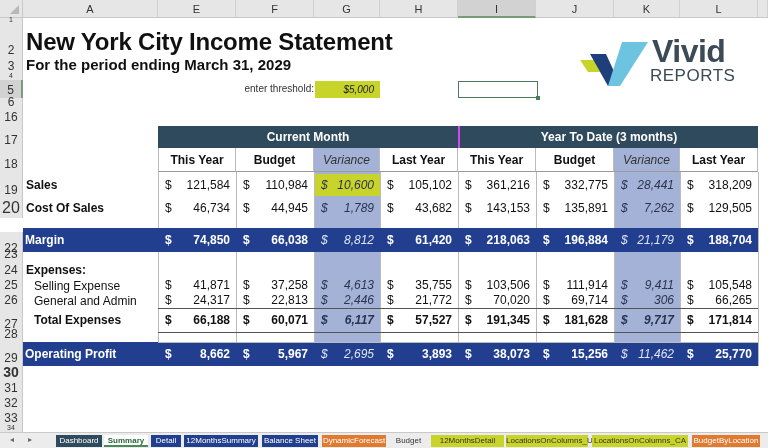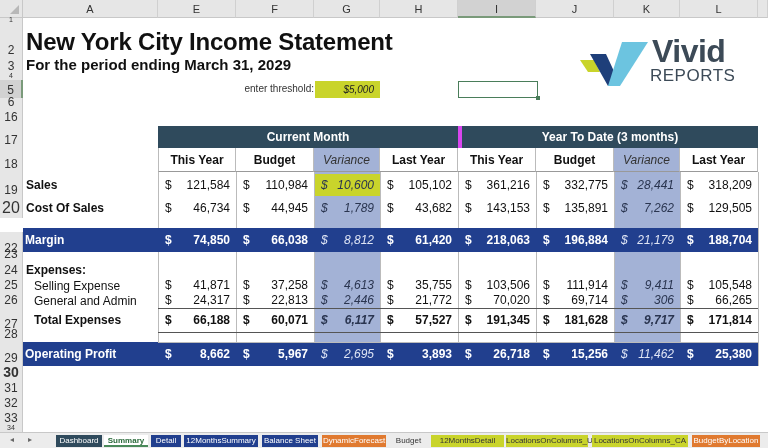--- a/index.html
+++ b/index.html
@@ -108,21 +108,21 @@
     <polygon points="12,14 28,14 40,40 30,46" fill="#1e3f7a"></polygon>
     <polygon points="44,2 70,2 42,46 30,46" fill="#6cc4e0"></polygon>
   </svg>
   <div class="logo-word">Vivid</div>
   <div class="logo-sub">REPORTS</div>
 
   <div class="varcol" style="left:314px;top:148px;width:66px;height:218px"></div>
   <div class="varcol" style="left:614px;top:148px;width:66px;height:218px"></div>
 
   <div class="band" style="left:158px;top:126px;width:300px;height:22px;">Current Month</div>
-  <div class="band" style="left:458px;top:126px;width:300px;height:22px;border-left:4px solid #d946ef">Year To Date  (3 months)</div>
+  <div class="band" style="left:458px;top:126px;width:300px;height:22px;border-left:2px solid #d946ef">Year To Date  (3 months)</div>
 
   <div id="colheads">
       <div class="colh" style="left: 158px; width: 78px; border-left: 1px solid rgb(187, 187, 187);">This Year</div>
       <div class="colh" style="left: 236px; width: 78px;">Budget</div>
       <div class="colh var" style="left: 314px; width: 66px;">Variance</div>
       <div class="colh" style="left: 380px; width: 78px;">Last Year</div>
       <div class="colh" style="left: 458px; width: 78px;">This Year</div>
       <div class="colh" style="left: 536px; width: 78px;">Budget</div>
       <div class="colh var" style="left: 614px; width: 66px;">Variance</div>
       <div class="colh" style="left: 680px; width: 78px;">Last Year</div>
@@ -354,33 +354,33 @@
       <div class="cell wi" style="left: 315px; width: 65px; top: 345px; height: 18px; line-height: 18px;">
         <span>$</span>
         <span>2,695</span>
       </div>
       <div class="cell w" style="left: 381px; width: 77px; top: 345px; height: 18px; line-height: 18px;">
         <span>$</span>
         <span>3,893</span>
       </div>
       <div class="cell w" style="left: 459px; width: 77px; top: 345px; height: 18px; line-height: 18px;">
         <span>$</span>
-        <span>26,718</span>
+        <span>38,073</span>
       </div>
       <div class="cell w" style="left: 537px; width: 77px; top: 345px; height: 18px; line-height: 18px;">
         <span>$</span>
         <span>15,256</span>
       </div>
       <div class="cell wi" style="left: 615px; width: 65px; top: 345px; height: 18px; line-height: 18px;">
         <span>$</span>
         <span>11,462</span>
       </div>
       <div class="cell w" style="left: 681px; width: 77px; top: 345px; height: 18px; line-height: 18px;">
         <span>$</span>
-        <span>25,380</span>
+        <span>25,770</span>
       </div>
       <div class="hline" style="left: 158px; top: 308px; width: 600px;"></div>
       <div class="hline" style="left: 158px; top: 332px; width: 600px;"></div>
       <div class="hline" style="left: 158px; top: 342px; width: 600px; background: rgb(187, 187, 187);"></div>
     </div>
 
   <div class="tabbar">
     <span class="navbtn" style="left:10px">◂</span>
     <span class="navbtn" style="left:28px">▸</span>
     <div id="tabs">

